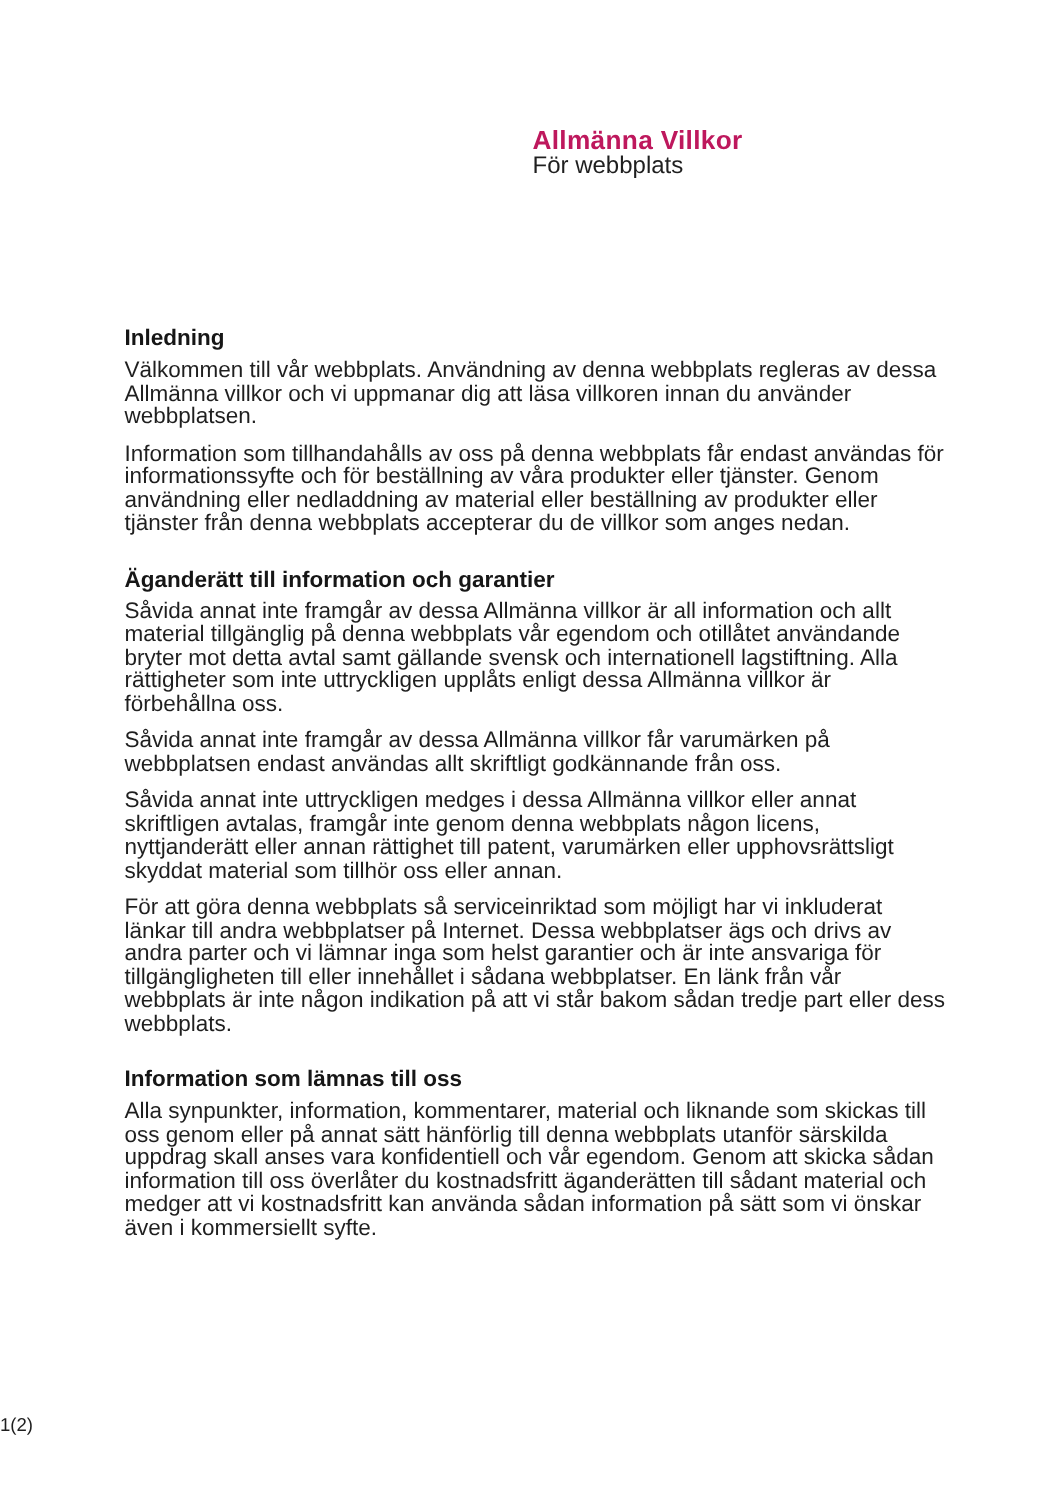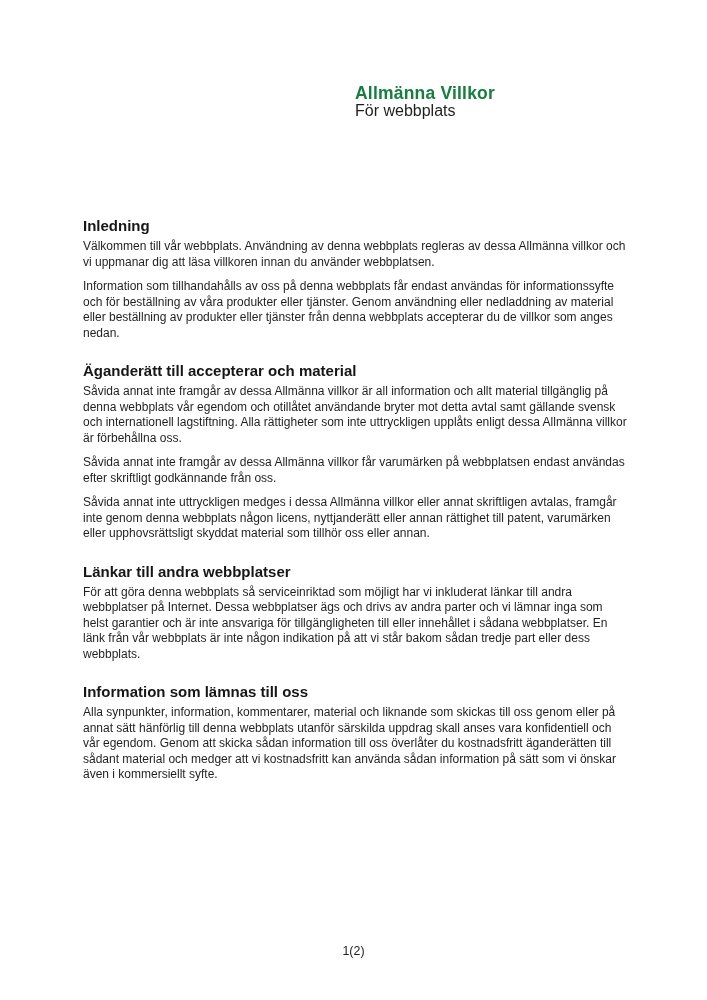--- a/index.html
+++ b/index.html
@@ -26,21 +26,21 @@
     position: absolute;
     left: 355px;
     top: 83px;
   }
   .doc-title {
     margin: 0;
     font-size: 17.5px;
     line-height: 20px;
     font-weight: bold;
     letter-spacing: 0.2px;
-    color: #15803d;
+    color: #be185d;
   }
   .doc-subtitle {
     margin: 0;
     font-size: 16px;
     line-height: 16px;
     font-weight: normal;
     color: #1f1f1f;
   }
   .content {
     position: absolute;
@@ -53,31 +53,30 @@
     font-size: 15px;
     line-height: 18px;
     font-weight: bold;
     color: #161616;
   }
   .content section:first-child .section-heading {
     margin-top: 11px;
   }
   .body-paragraph {
     margin: 0 0 9px 0;
-    font-size: 12px;
+    font-size: 15px;
     line-height: 15.5px;
     font-weight: normal;
     color: #1f1f1f;
   }
   .page-footer {
     position: absolute;
     left: 0;
     top: 941px;
     width: 707px;
-    text-align: center;
   }
   .page-number {
     font-size: 12.4px;
     line-height: 15px;
     color: #1f1f1f;
   }
 </style>
 </head>
 <body>
 
@@ -90,31 +89,30 @@
 
   <main class="content">
 
     <section>
       <h2 class="section-heading">Inledning</h2>
       <p class="body-paragraph">Välkommen till vår webbplats. Användning av denna webbplats regleras av dessa Allmänna villkor och vi uppmanar dig att läsa villkoren innan du använder webbplatsen.</p>
       <p class="body-paragraph">Information som tillhandahålls av oss på denna webbplats får endast användas för informationssyfte och för beställning av våra produkter eller tjänster. Genom användning eller nedladdning av material eller beställning av produkter eller tjänster från denna webbplats accepterar du de villkor som anges nedan.</p>
     </section>
 
     <section>
-      <h2 class="section-heading">Äganderätt till accepterar och material</h2>
+      <h2 class="section-heading">Äganderätt till information och garantier</h2>
       <p class="body-paragraph">Såvida annat inte framgår av dessa Allmänna villkor är all information och allt material tillgänglig på denna webbplats vår egendom och otillåtet användande bryter mot detta avtal samt gällande svensk och internationell lagstiftning. Alla rättigheter som inte uttryckligen upplåts enligt dessa Allmänna villkor är förbehållna oss.</p>
     </section>
 
     <section>
-      <p class="body-paragraph">Såvida annat inte framgår av dessa Allmänna villkor får varumärken på webbplatsen endast användas efter skriftligt godkännande från oss.</p>
+      <p class="body-paragraph">Såvida annat inte framgår av dessa Allmänna villkor får varumärken på webbplatsen endast användas allt skriftligt godkännande från oss.</p>
       <p class="body-paragraph">Såvida annat inte uttryckligen medges i dessa Allmänna villkor eller annat skriftligen avtalas, framgår inte genom denna webbplats någon licens, nyttjanderätt eller annan rättighet till patent, varumärken eller upphovsrättsligt skyddat material som tillhör oss eller annan.</p>
     </section>
 
     <section>
-      <h2 class="section-heading">Länkar till andra webbplatser</h2>
       <p class="body-paragraph">För att göra denna webbplats så serviceinriktad som möjligt har vi inkluderat länkar till andra webbplatser på Internet. Dessa webbplatser ägs och drivs av andra parter och vi lämnar inga som helst garantier och är inte ansvariga för tillgängligheten till eller innehållet i sådana webbplatser. En länk från vår webbplats är inte någon indikation på att vi står bakom sådan tredje part eller dess webbplats.</p>
     </section>
 
     <section>
       <h2 class="section-heading">Information som lämnas till oss</h2>
       <p class="body-paragraph">Alla synpunkter, information, kommentarer, material och liknande som skickas till oss genom eller på annat sätt hänförlig till denna webbplats utanför särskilda uppdrag skall anses vara konfidentiell och vår egendom. Genom att skicka sådan information till oss överlåter du kostnadsfritt äganderätten till sådant material och medger att vi kostnadsfritt kan använda sådan information på sätt som vi önskar även i kommersiellt syfte.</p>
     </section>
 
   </main>
 

